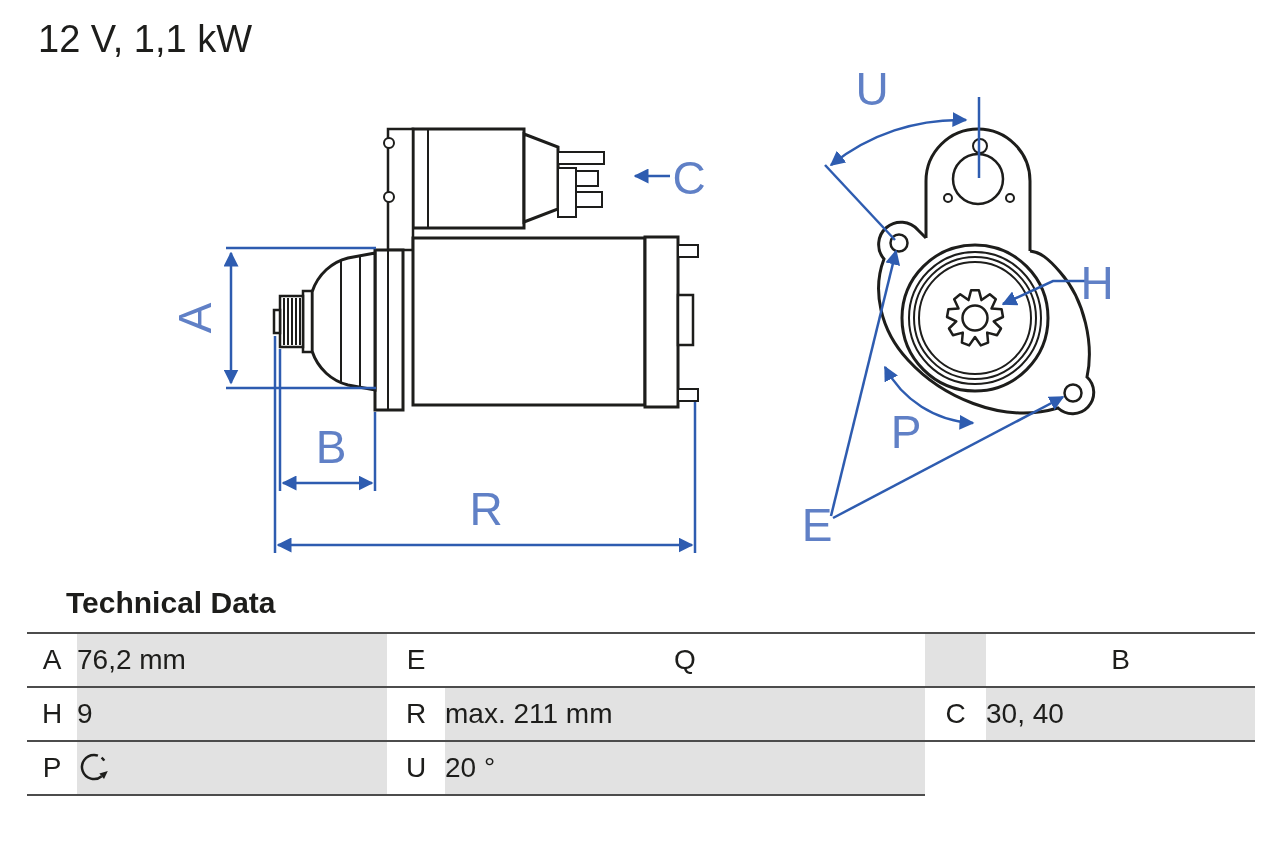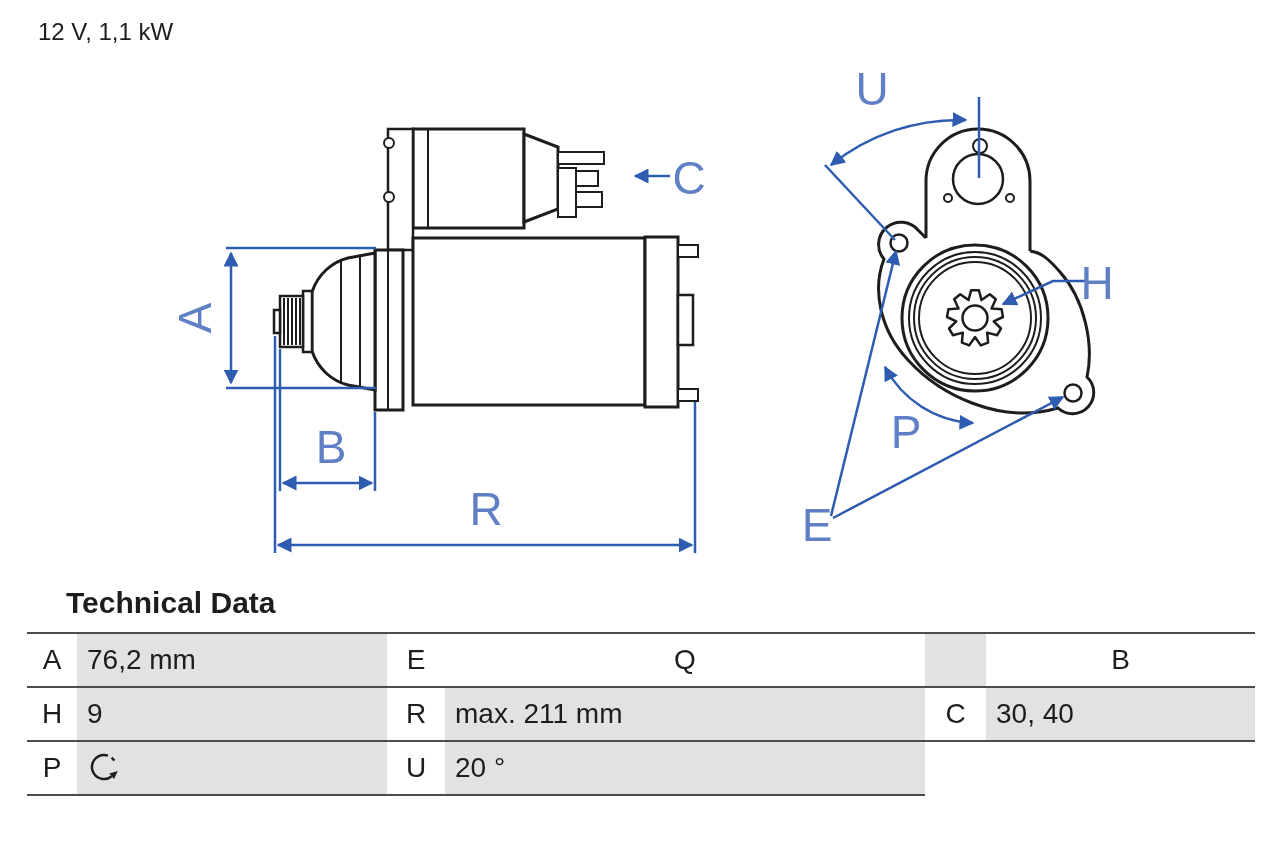--- a/index.html
+++ b/index.html
@@ -1,26 +1,26 @@
 <!DOCTYPE html>
 <html><head>
 <meta charset="utf-8">
 <style>
   html,body{margin:0;padding:0;background:#fff;}
   body{width:1280px;height:853px;position:relative;font-family:"Liberation Sans",sans-serif;color:#1d1d1b;overflow:hidden;}
-  .page-title{position:absolute;left:38px;top:18px;font-size:24px;font-weight:400;color:#1d1d1b;}
+  .page-title{position:absolute;left:38px;top:18px;font-size:38px;font-weight:400;color:#1d1d1b;}
   .drawing-svg{position:absolute;left:0;top:0;}
   .dim-label{font-family:"Liberation Sans",sans-serif;font-size:46px;fill:#6080c6;text-anchor:middle;}
   .section-heading{position:absolute;left:38px;top:586px;font-size:30px;font-weight:700;color:#1d1d1b;margin-left:28px;}
   .tech-table{position:absolute;left:27px;top:632px;width:1228px;display:grid;
     grid-template-columns:50px 310px 58px 480px 61px 269px;
     border-top:2px solid #4c4c4c;font-size:28px;}
   .tech-table .cell{height:52px;border-bottom:2px solid #4c4c4c;display:flex;align-items:center;}
   .tech-table .key{background:#fff;justify-content:center;}
-  .tech-table .val{background:#e2e2e2;padding-left:10px;}
+  .tech-table .val{background:#e2e2e2;}
 </style>
 </head>
 <body>
 
 <div class="page-title">12 V, 1,1 kW</div>
 
 <svg class="drawing-svg" width="1280" height="580" viewBox="0 0 1280 580">
   <defs>
     <marker id="arrow" viewBox="0 0 10 10" refX="9" refY="5" markerWidth="6" markerHeight="6" orient="auto-start-reverse">
       <path d="M0,0 L10,5 L0,10 z" fill="#2e5cb0"></path>

